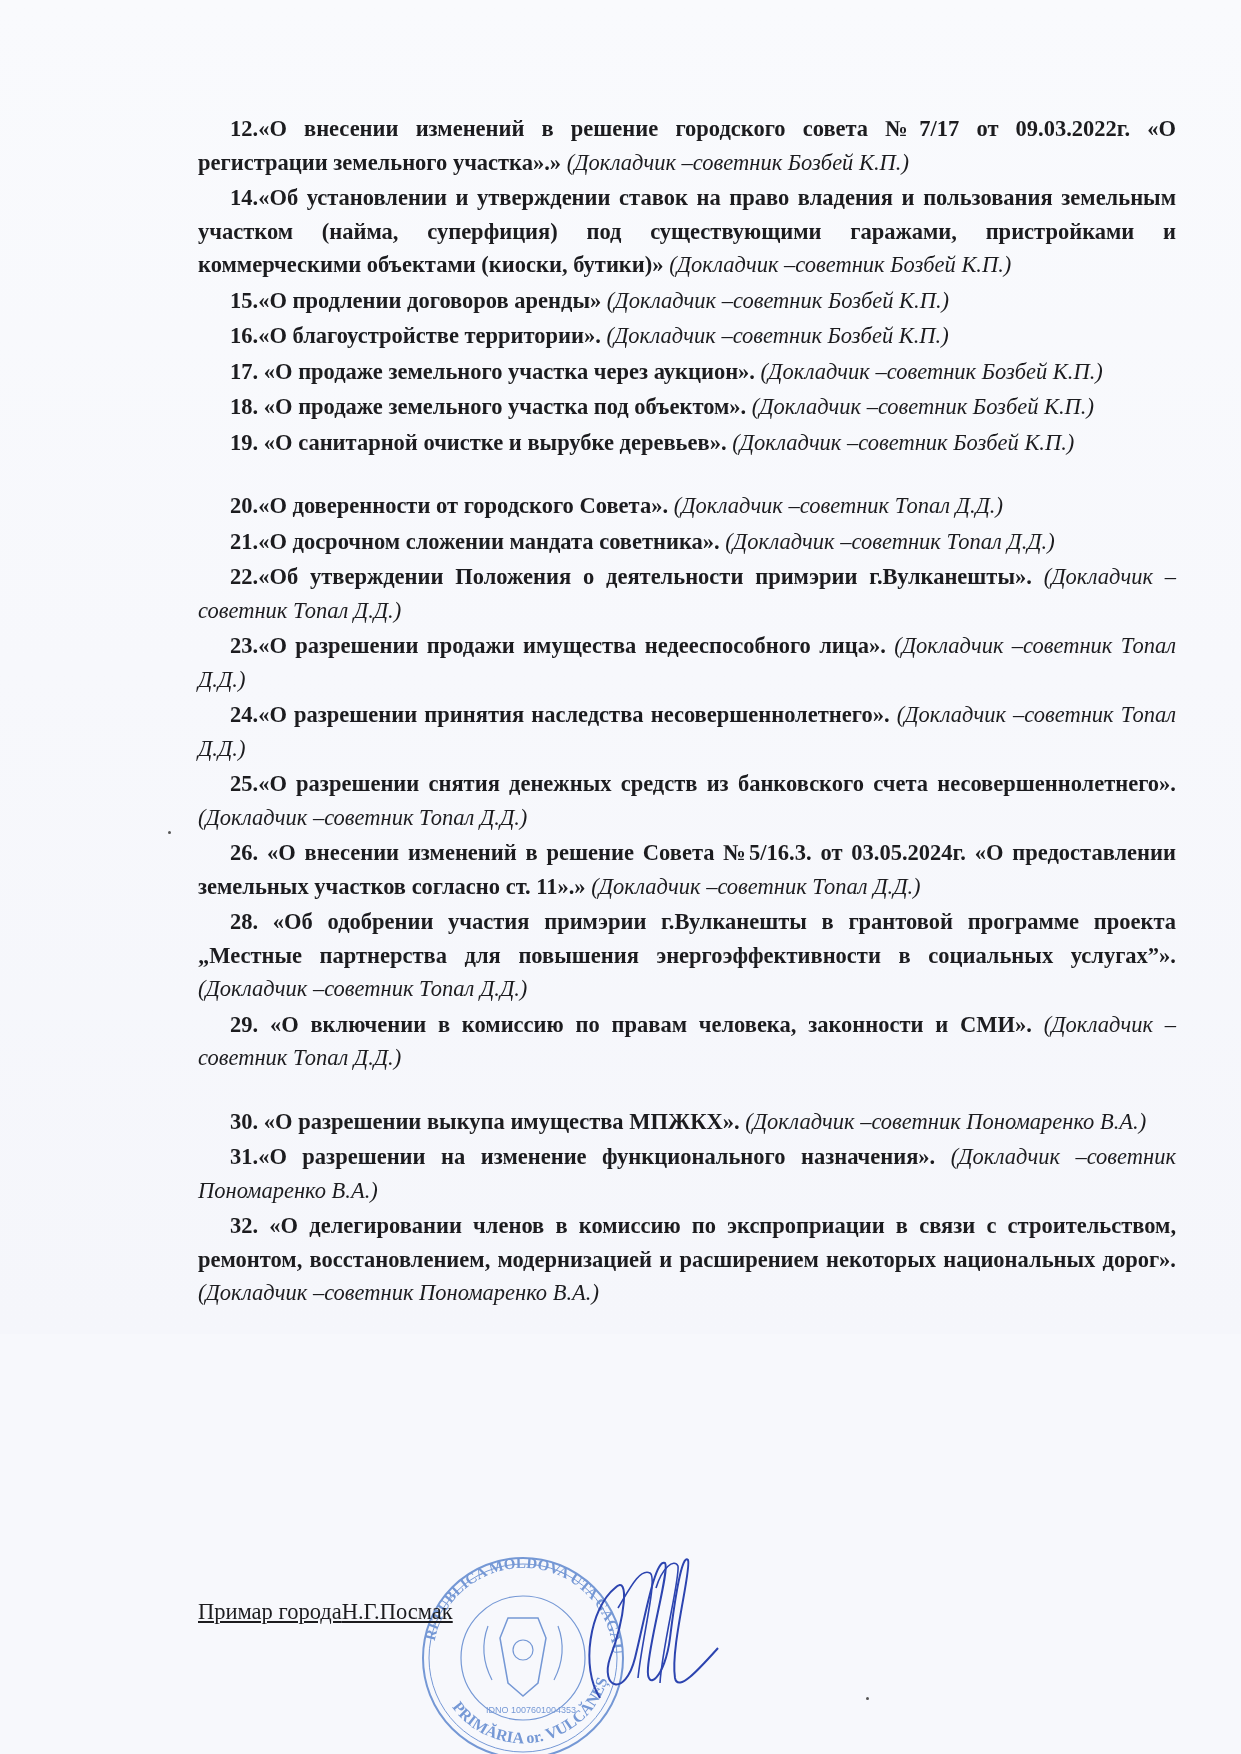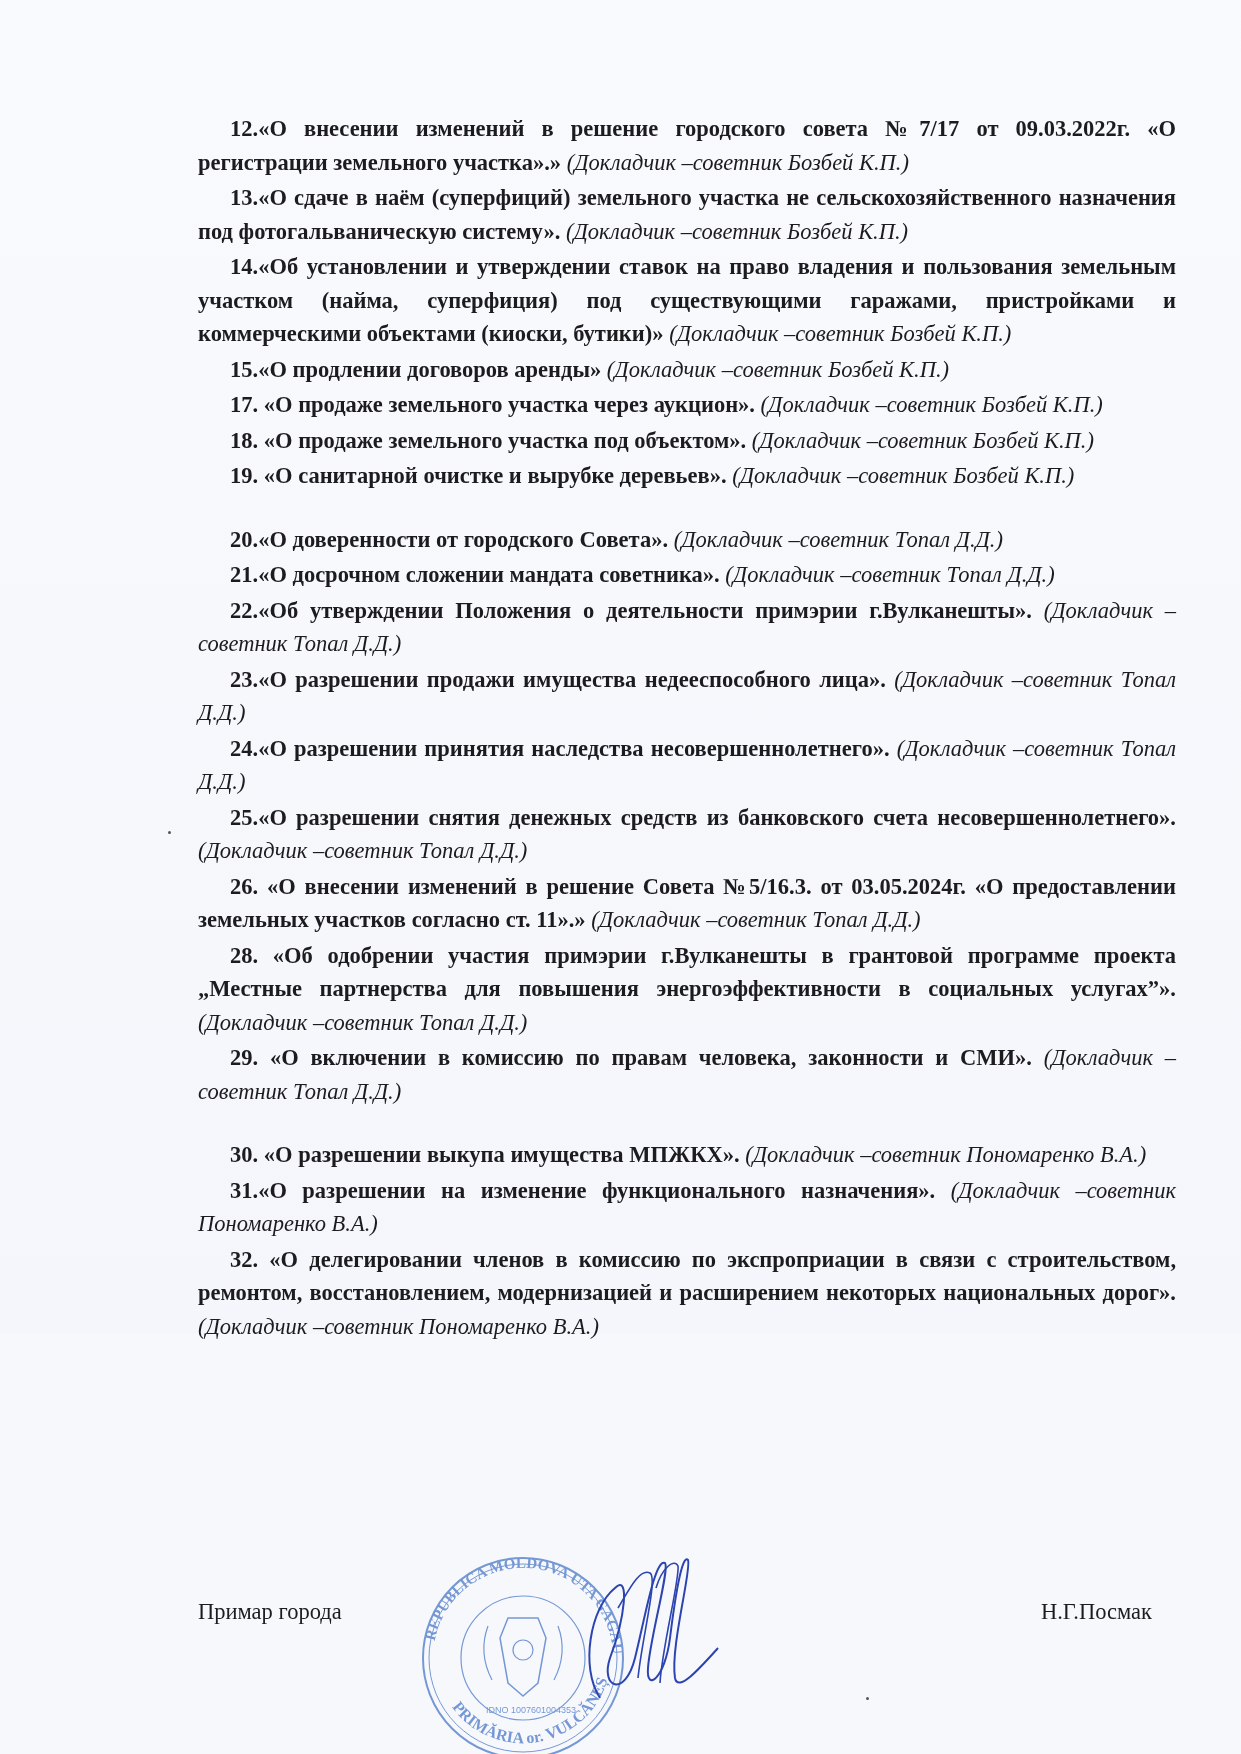--- a/index.html
+++ b/index.html
@@ -21,42 +21,42 @@
   .item {
     text-align: justify;
     text-indent: 32px;
     margin: 0 0 2px 0;
   }
   .item .num, .item .title { font-weight: bold; }
   .item .speaker { font-style: italic; font-weight: normal; }
   .item.gap-before { margin-top: 30px; }
   .signature-row {
     position: absolute; left: 198px; top: 1599px; width: 978px;
-    font-size: 22.5px; display: flex; justify-content: space-between;
+    font-size: 22.5px; display: flex; justify-content: flex-start; text-decoration: underline;
   }
   .signature-row .right { margin-right: 24px; }
   .stamp {
     position: absolute; left: 408px; top: 1548px; width: 230px; height: 206px;
     opacity: 0.75;
   }
   .sign {
     position: absolute; left: 570px; top: 1548px; width: 150px; height: 160px;
   }
   .dot { position: absolute; width: 3px; height: 3px; background: #555; border-radius: 50%; }
 </style>
 </head>
 <body>
 
 <div class="page">
 
   <div class="content">
     <p class="item"><span class="num">12.</span><span class="title">«О внесении изменений в решение городского совета №7/17 от 09.03.2022г. «О регистрации земельного участка».»</span> <span class="speaker">(Докладчик –советник Бозбей К.П.)</span></p>
-    <p class="item"><span class="num">13.</span><span class="title">«О сдаче в наём (суперфиций) земельного участка не сельскохозяйственного назначения под фотогальваническую систему».</span> <span class="speaker">(Докладчик –советник Бозбей К.П.)</span></p>
     <p class="item"><span class="num">14.</span><span class="title">«Об установлении и утверждении ставок на право владения и пользования земельным участком (найма, суперфиция) под существующими гаражами, пристройками и коммерческими объектами (киоски, бутики)»</span> <span class="speaker">(Докладчик –советник Бозбей К.П.)</span></p>
     <p class="item"><span class="num">15.</span><span class="title">«О продлении договоров аренды»</span> <span class="speaker">(Докладчик –советник Бозбей К.П.)</span></p>
+    <p class="item"><span class="num">16.</span><span class="title">«О благоустройстве территории».</span> <span class="speaker">(Докладчик –советник Бозбей К.П.)</span></p>
     <p class="item"><span class="num">17. </span><span class="title">«О продаже земельного участка через аукцион».</span> <span class="speaker">(Докладчик –советник Бозбей К.П.)</span></p>
     <p class="item"><span class="num">18. </span><span class="title">«О продаже земельного участка под объектом».</span> <span class="speaker">(Докладчик –советник Бозбей К.П.)</span></p>
     <p class="item"><span class="num">19. </span><span class="title">«О санитарной очистке и вырубке деревьев».</span> <span class="speaker">(Докладчик –советник Бозбей К.П.)</span></p>
     <p class="item gap-before"><span class="num">20.</span><span class="title">«О доверенности от городского Совета».</span> <span class="speaker">(Докладчик –советник Топал Д.Д.)</span></p>
     <p class="item"><span class="num">21.</span><span class="title">«О досрочном сложении мандата советника».</span> <span class="speaker">(Докладчик –советник Топал Д.Д.)</span></p>
     <p class="item"><span class="num">22.</span><span class="title">«Об утверждении Положения о деятельности примэрии г.Вулканешты».</span> <span class="speaker">(Докладчик –советник Топал Д.Д.)</span></p>
     <p class="item"><span class="num">23.</span><span class="title">«О разрешении продажи имущества недееспособного лица».</span> <span class="speaker">(Докладчик –советник Топал Д.Д.)</span></p>
     <p class="item"><span class="num">24.</span><span class="title">«О разрешении принятия наследства несовершеннолетнего».</span> <span class="speaker">(Докладчик –советник Топал Д.Д.)</span></p>
     <p class="item"><span class="num">25.</span><span class="title">«О разрешении снятия денежных средств из банковского счета несовершеннолетнего».</span> <span class="speaker">(Докладчик –советник Топал Д.Д.)</span></p>
     <p class="item"><span class="num">26. </span><span class="title">«О внесении изменений в решение Совета №5/16.3. от 03.05.2024г. «О предоставлении земельных участков согласно ст. 11».»</span> <span class="speaker">(Докладчик –советник Топал Д.Д.)</span></p>

